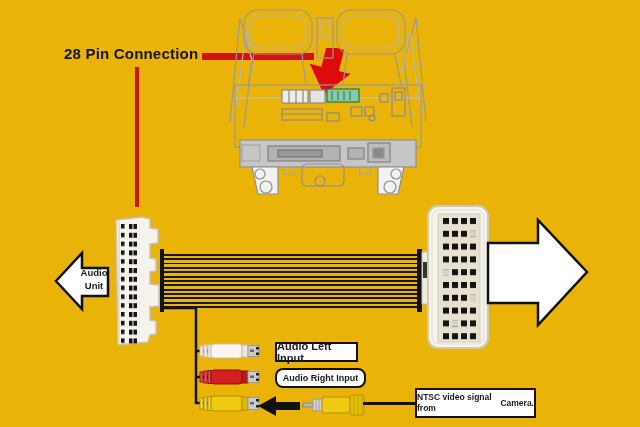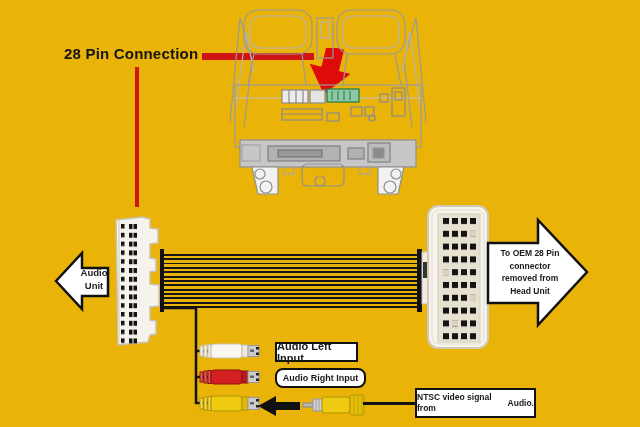--- a/index.html
+++ b/index.html
@@ -129,26 +129,20 @@
     <rect x="27" y="16" width="36" height="125" fill="url(#rpins)"></rect>
     <rect x="54" y="28.8" width="6" height="6" fill="#d9d2c0"></rect>
     <rect x="27" y="67.2" width="6" height="6" fill="#d9d2c0"></rect>
     <rect x="54" y="93" width="6" height="6" fill="#d9d2c0"></rect>
     <rect x="36" y="118.2" width="6" height="6" fill="#d9d2c0"></rect>
   </svg>
 
   <svg class="abs" style="left:485px;top:217px;" width="105" height="112" viewBox="0 0 105 112">
     <polygon points="3,26 53,26 53,3 102,55 53,108 53,86 3,86" fill="#ffffff" stroke="#111" stroke-width="2.5"></polygon>
   </svg>
-  <div class="abs arrowtext" style="left:489px;top:247px;width:82px;font-size:8.5px;line-height:12.5px;">
-    <span>To OEM 28 Pin</span>
-    <span>connector</span>
-    <span>removed from</span>
-    <span>Head Unit</span>
-  </div>
 
   <svg class="abs" style="left:158px;top:302px;" width="64" height="108" viewBox="0 0 64 108" fill="none" stroke="#111" stroke-width="2.5">
     <polyline points="4,6 38,6 38,102"></polyline>
     <line x1="38" y1="49" x2="58" y2="49"></line>
     <line x1="38" y1="75" x2="58" y2="75"></line>
     <line x1="38" y1="101" x2="54" y2="101"></line>
   </svg>
 
   <svg class="abs" style="left:196px;top:336px;" width="70" height="82" viewBox="0 0 70 82">
     <g>
@@ -206,16 +200,16 @@
     <rect x="50" y="3" width="14" height="20" rx="2" fill="#e6be08" stroke="#b09406"></rect>
     <line x1="54" y1="3" x2="54" y2="23" stroke="#c3a107"></line>
     <line x1="58" y1="3" x2="58" y2="23" stroke="#c3a107"></line>
     <line x1="62" y1="3" x2="62" y2="23" stroke="#c3a107"></line>
   </svg>
   <div class="abs bar" style="left:363px;top:402px;width:53px;height:3px;"></div>
 
   <div class="abs lblbox" style="left:415px;top:388px;width:117px;height:26px;font-size:8.5px;
        flex-direction:row;line-height:11px;">
     <span>NTSC  video signal from</span>
-    <span>Audio.</span>
+    <span>Camera.</span>
   </div>
 
 </div>
 
 </body></html>

